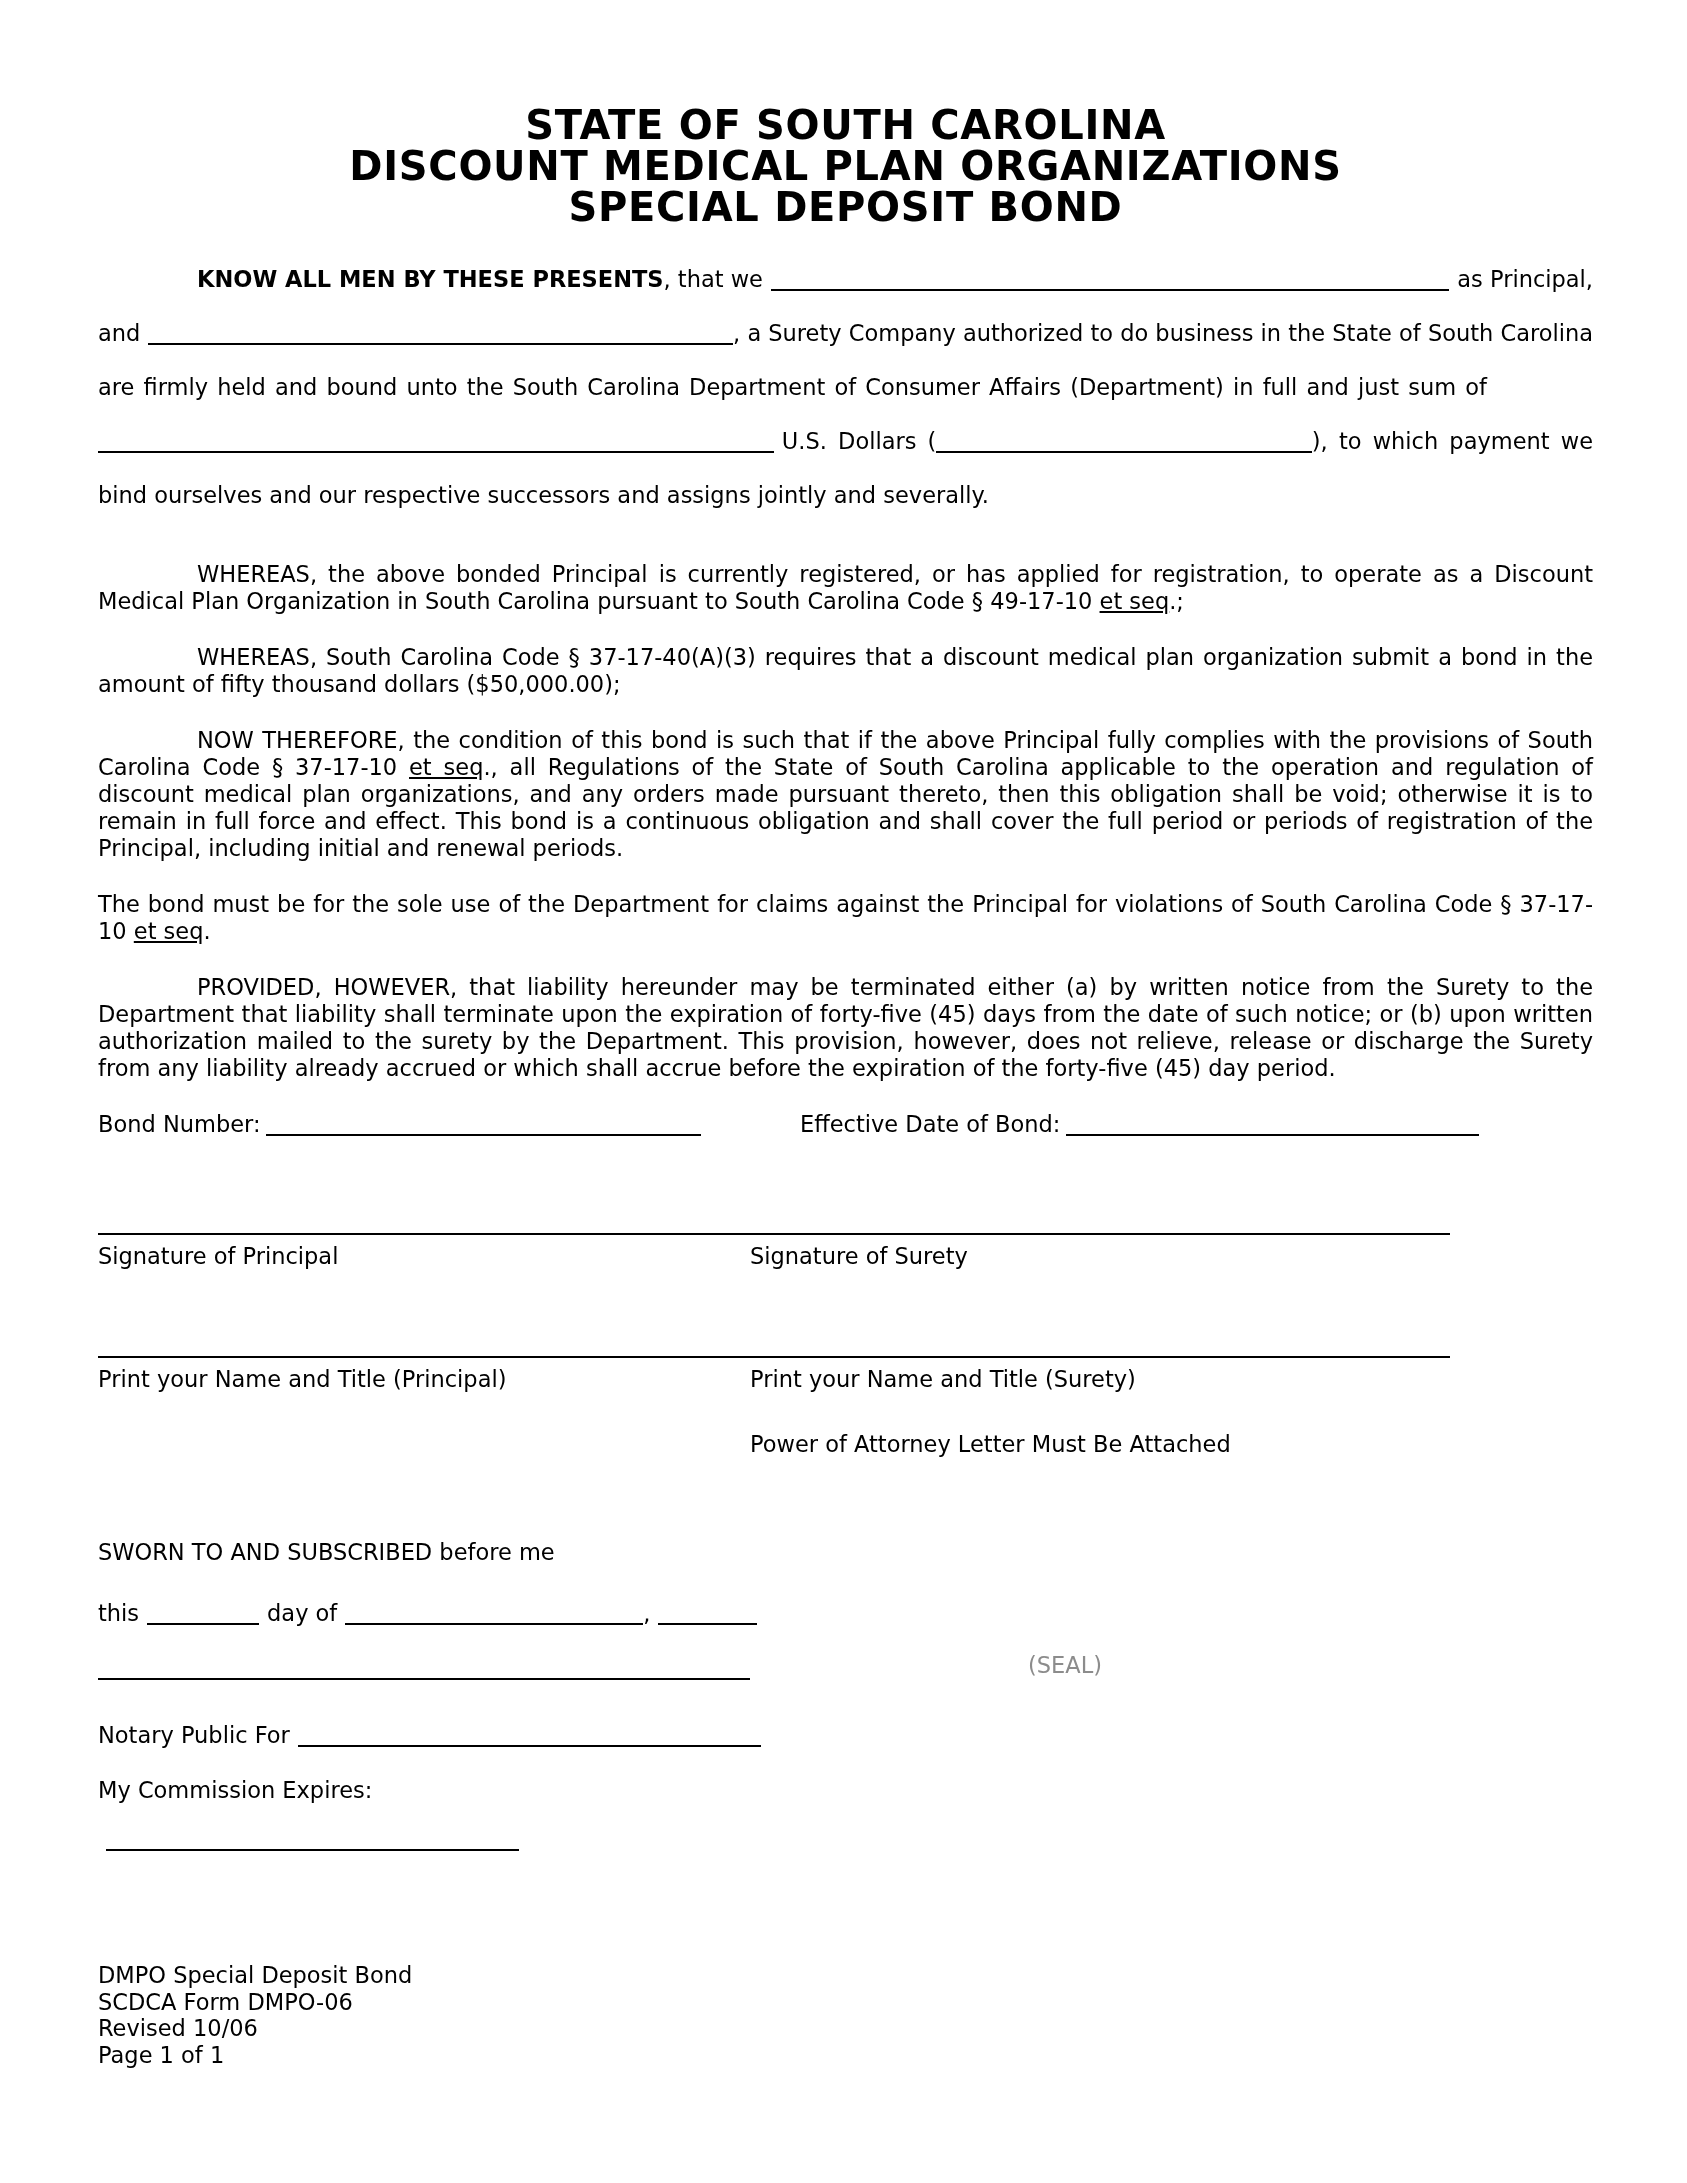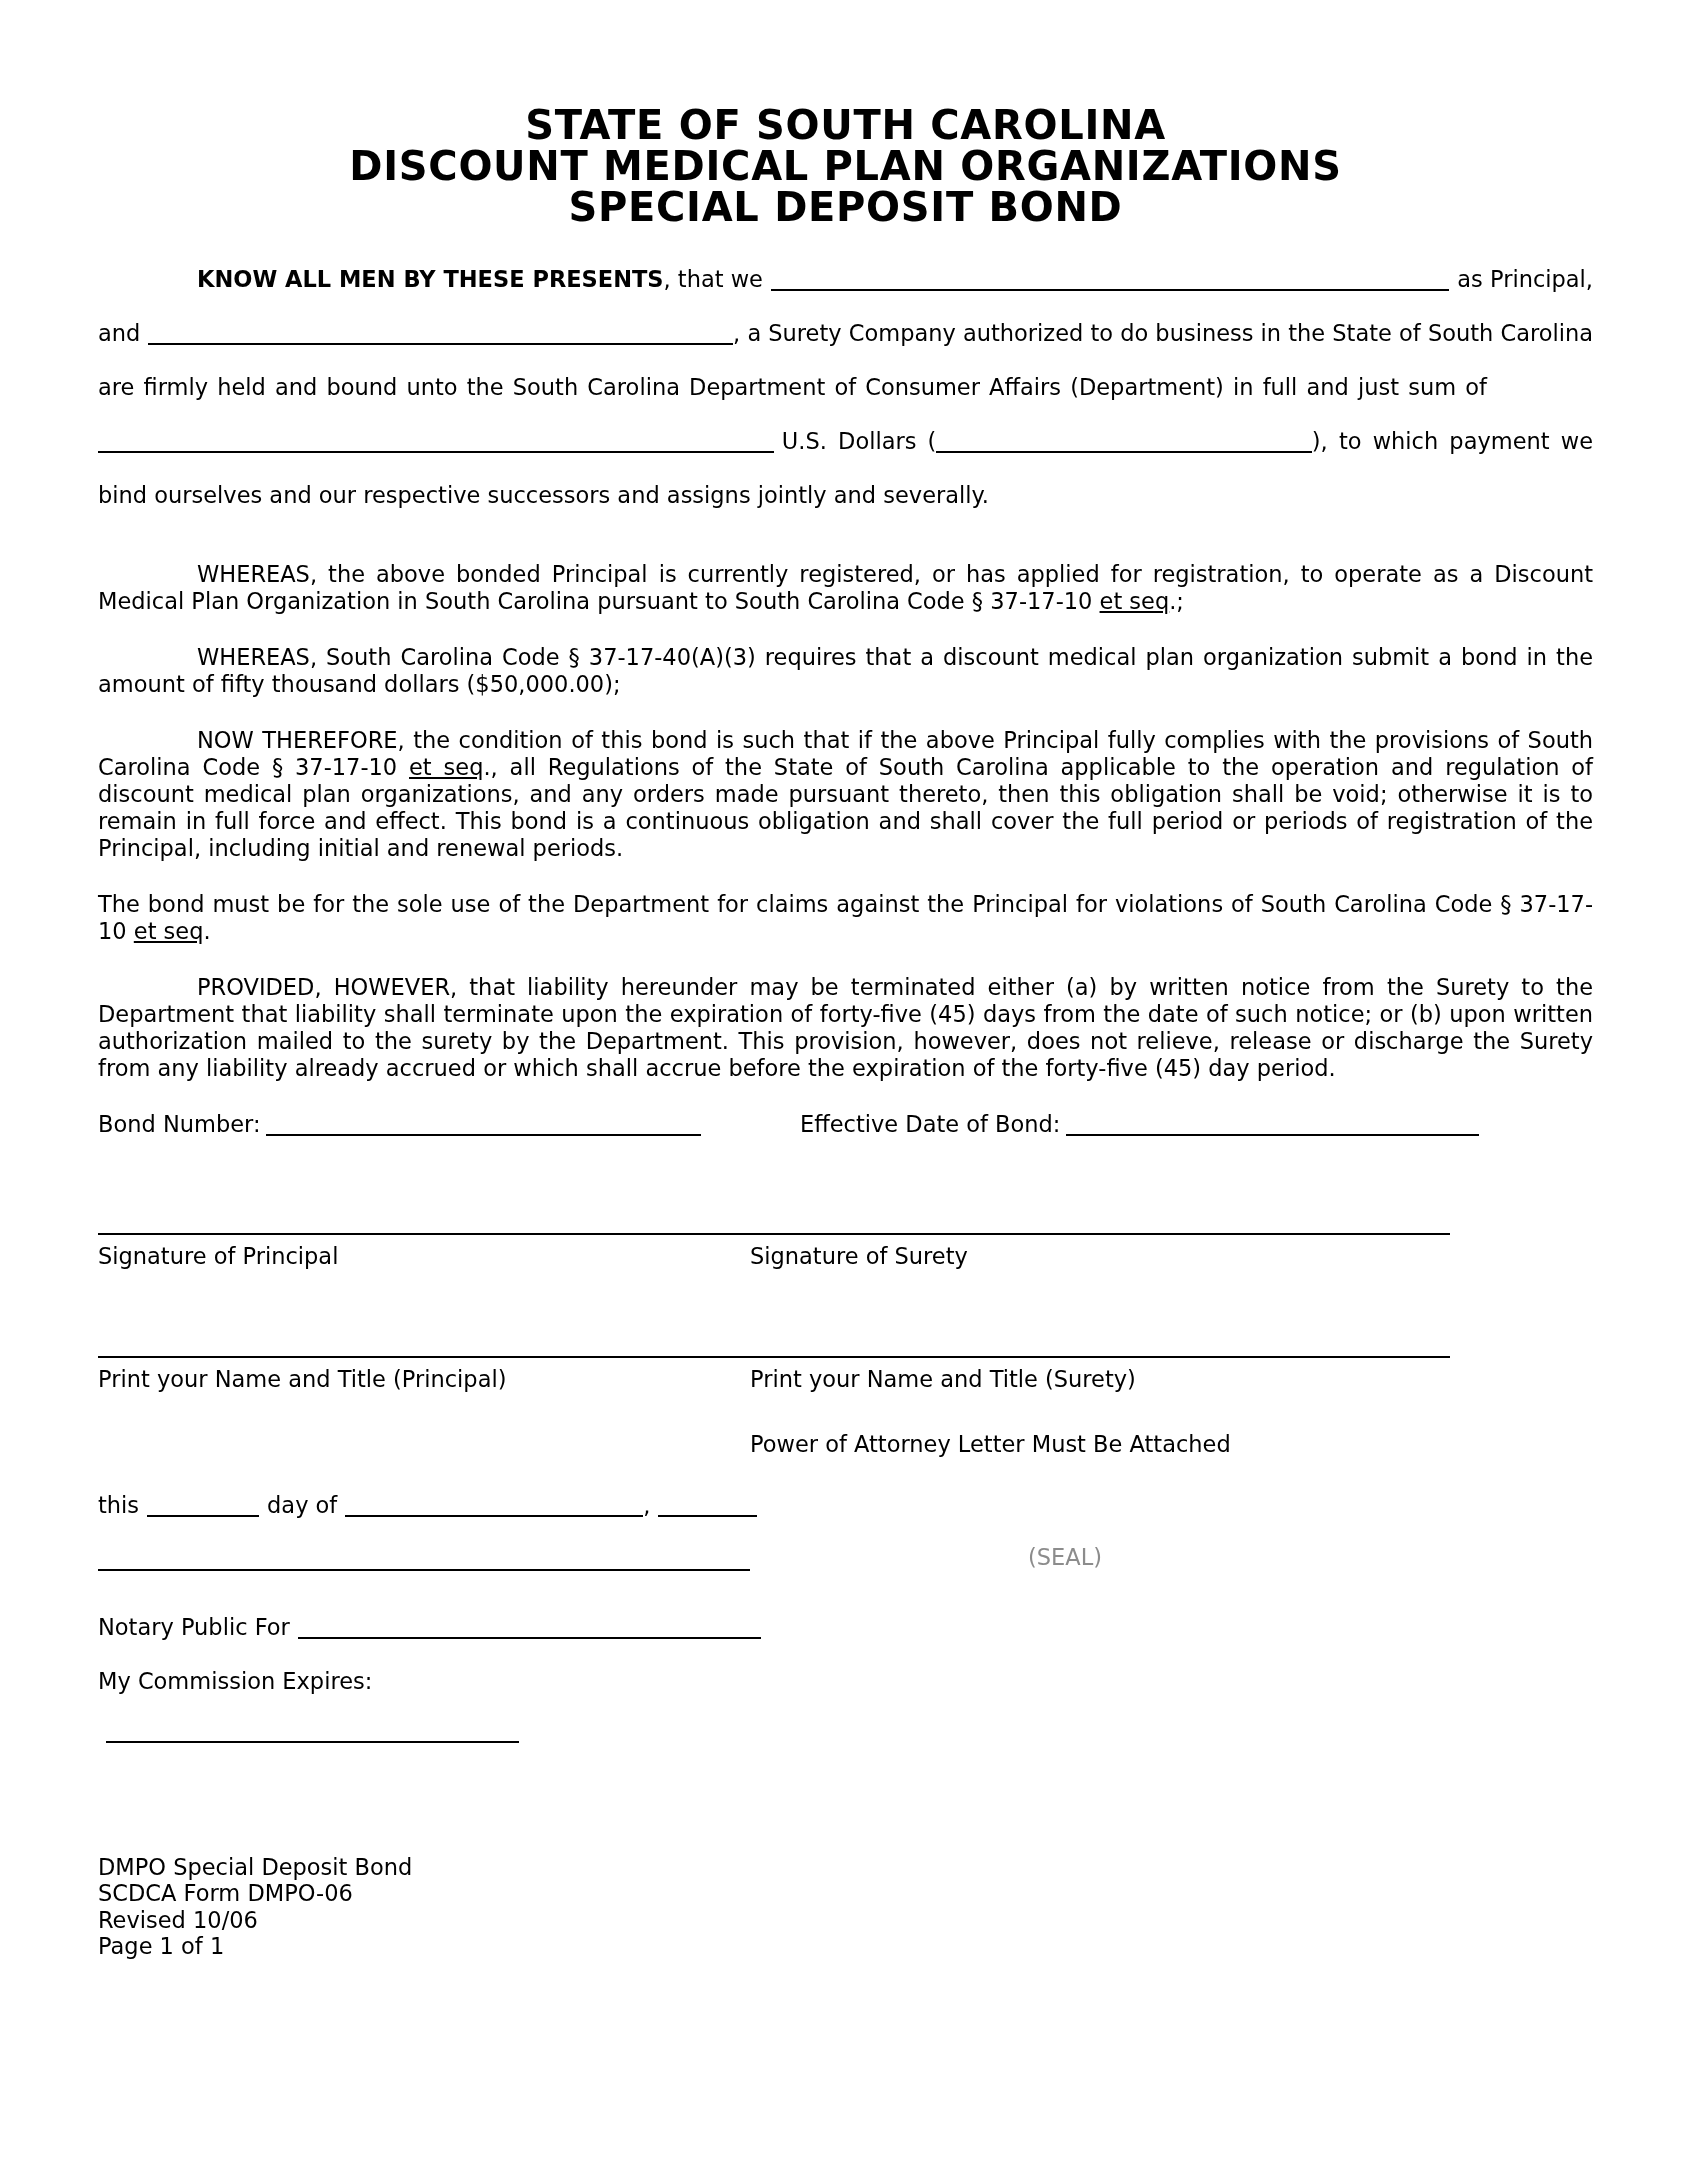--- a/index.html
+++ b/index.html
@@ -96,21 +96,21 @@
       <div class="fblank grow18 mL0"></div>
       <span class="ws6">U.S. Dollars (</span>
       <div class="fblank grow1 mL0 mR0"></div>
       <span class="ws6">), to which payment we</span>
     </div>
     <div class="p1line">
       <span>bind ourselves and our respective successors and assigns jointly and severally.</span>
     </div>
   </div>
 
-  <p class="para first"><span>WHEREAS, the above bonded Principal is currently registered, or has applied for registration, to operate as a Discount Medical Plan Organization in South Carolina pursuant to South Carolina Code § 37-17-10 </span><span class="u">et seq</span><span>.;</span></p>
+  <p class="para first"><span>WHEREAS, the above bonded Principal is currently registered, or has applied for registration, to operate as a Discount Medical Plan Organization in South Carolina pursuant to South Carolina Code § 49-17-10 </span><span class="u">et seq</span><span>.;</span></p>
 
   <p class="para">WHEREAS, South Carolina Code § 37-17-40(A)(3) requires that a discount medical plan organization submit a bond in the amount of fifty thousand dollars ($50,000.00);</p>
 
   <p class="para"><span>NOW THEREFORE, the condition of this bond is such that if the above Principal fully complies with the provisions of South Carolina Code § 37-17-10 </span><span class="u">et seq</span><span>., all Regulations of the State of South Carolina applicable to the operation and regulation of discount medical plan organizations, and any orders made pursuant thereto, then this obligation shall be void; otherwise it is to remain in full force and effect.  This bond is a continuous obligation and shall cover the full period or periods of registration of the Principal, including initial and renewal periods.</span></p>
 
   <p class="para noindent"><span>The bond must be for the sole use of the Department for claims against the Principal for violations of South Carolina Code § 37-17-10 </span><span class="u">et seq</span><span>.</span></p>
 
   <p class="para">PROVIDED, HOWEVER, that liability hereunder may be terminated either (a) by written notice from the Surety to the Department that liability shall terminate upon the expiration of forty-five (45) days from the date of such notice; or (b) upon written authorization mailed to the surety by the Department.  This provision, however, does not relieve, release or discharge the Surety from any liability already accrued or which shall accrue before the expiration of the forty-five (45) day period.</p>
 
   <div class="bond-row">
@@ -141,20 +141,21 @@
       <div class="rule"></div>
       <div class="col-label">Print your Name and Title (Principal)</div>
     </div>
     <div class="colR">
       <div class="rule"></div>
       <div class="col-label">Print your Name and Title (Surety)</div>
       <div class="poa">Power of Attorney Letter Must Be Attached</div>
     </div>
   </div>
 
+  <div class="sworn">SWORN TO AND SUBSCRIBED before me</div>
 
   <div class="thisday">
     <span>this</span>
     <div class="fblank b170"></div>
     <span>day of</span>
     <div class="fblank b450 mR0"></div>
     <span>,</span>
     <div class="fblank b150"></div>
   </div>
 

